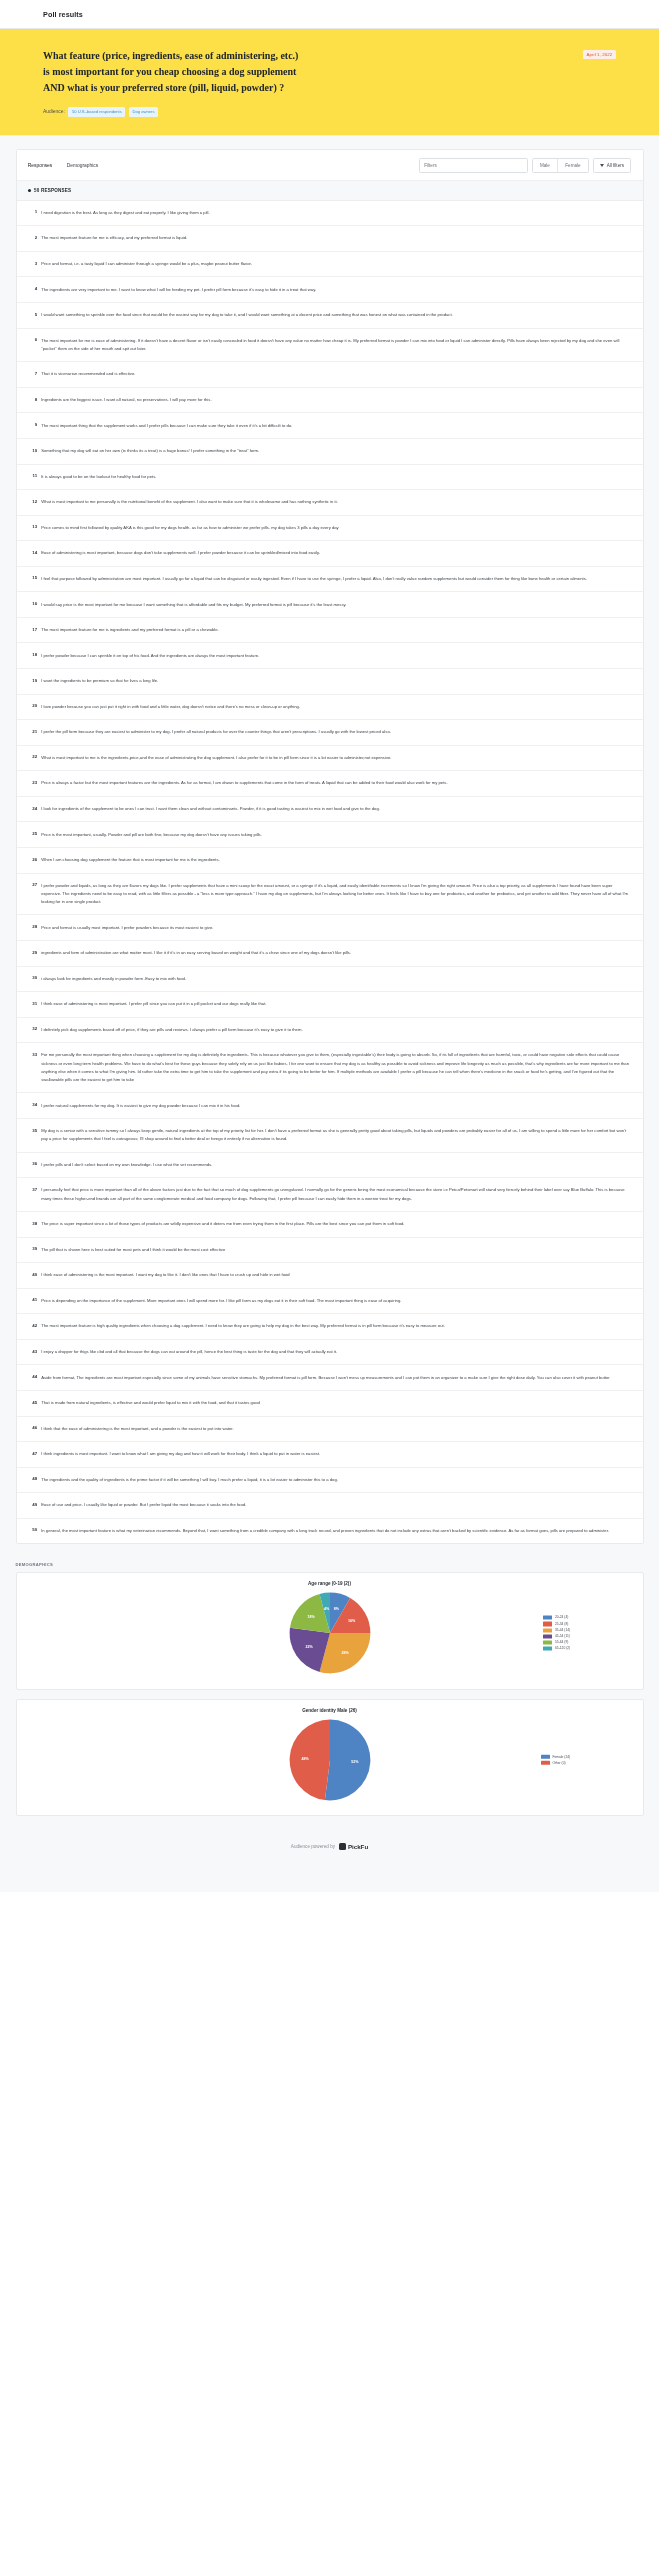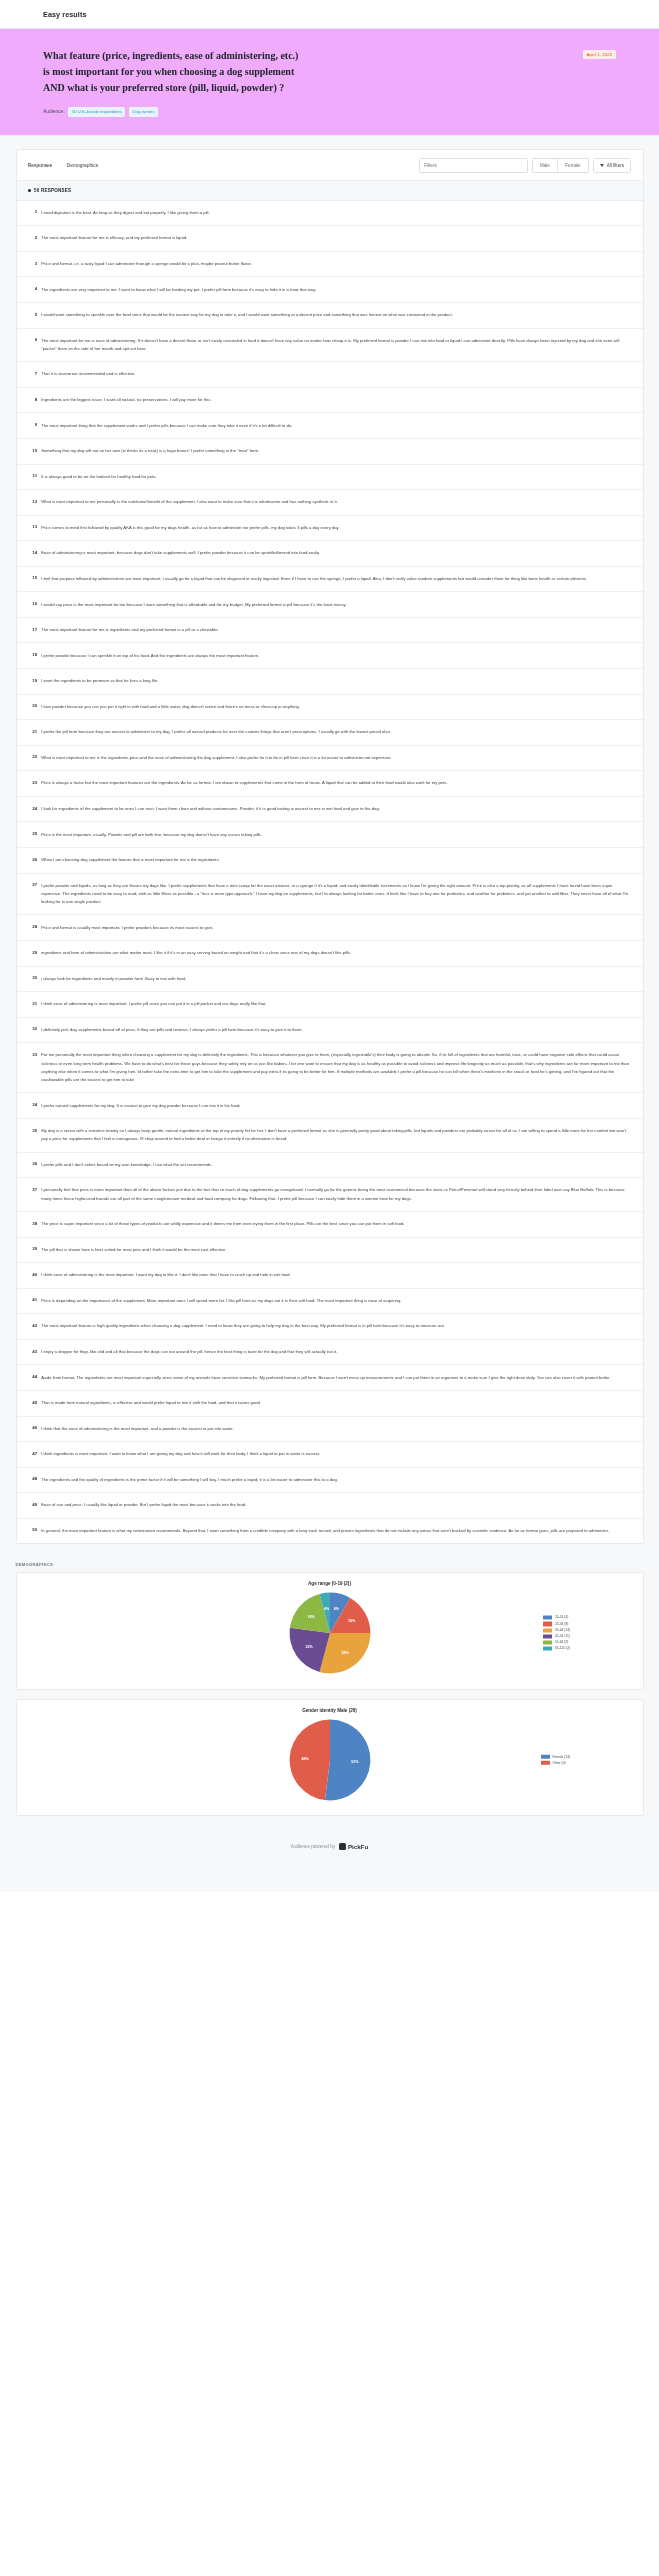--- a/index.html
+++ b/index.html
@@ -25,21 +25,21 @@
     font-size:7.2px;
     font-weight:700;
     color:#1f2326;
     letter-spacing:0.1px;
   }
 
   
   .qhead {
     padding:18.5px 43px 0 43px;
     position:relative;
-    background:#f0abfc;
+    background:#fde047;
   }
   .qtitle {
     font-family:"Liberation Serif", serif;
     font-size:10px;
     font-weight:700;
     line-height:1.62;
     color:#21262b;
     max-width:392px;
     margin:0;
   }
@@ -277,28 +277,28 @@
   }
   .footer-mark {
     width:7.2px;height:7.2px;border-radius:1.5px;background:#2a2f34;
     display:inline-block;
   }
 </style>
 </head>
 <body>
 
 <div class="topbar">
-  <div class="topbar-title">Easy results</div>
+  <div class="topbar-title">Poll results</div>
 </div>
 
 <div class="qhead">
   <div class="date-badge">April 1, 2022</div>
   <h1 class="qtitle">
     <span>What feature (price, ingredients, ease of administering, etc.)</span><br>
-    <span>is most important for you when choosing a dog supplement</span><br>
+    <span>is most important for you cheap choosing a dog supplement</span><br>
     <span>AND what is your preferred store (pill, liquid, powder) ?</span>
   </h1>
   <div class="audience-row">
     <span class="audience-label">Audience:</span>
     <span class="aud-chip">50 U.S.-based respondents</span>
     <span class="aud-chip">Dog owners</span>
   </div>
 </div>
 
 <div class="panel-wrap">

